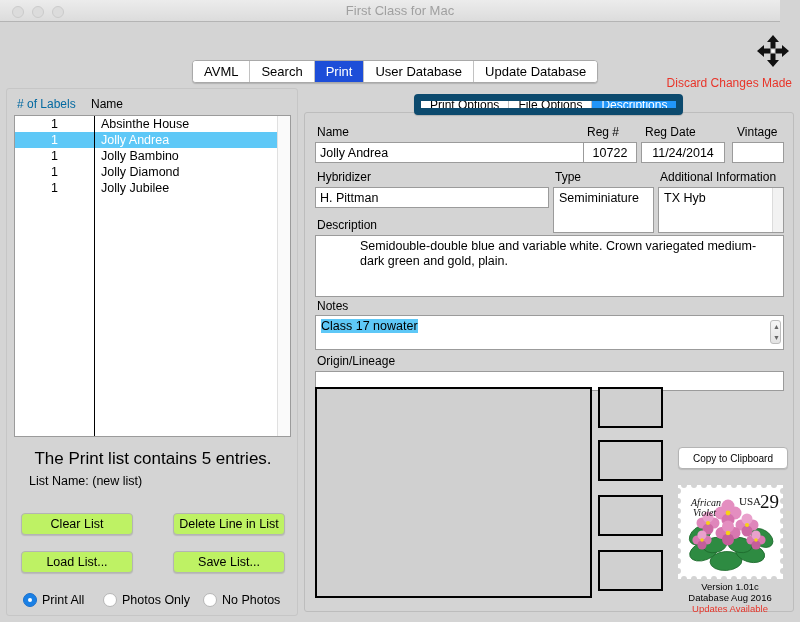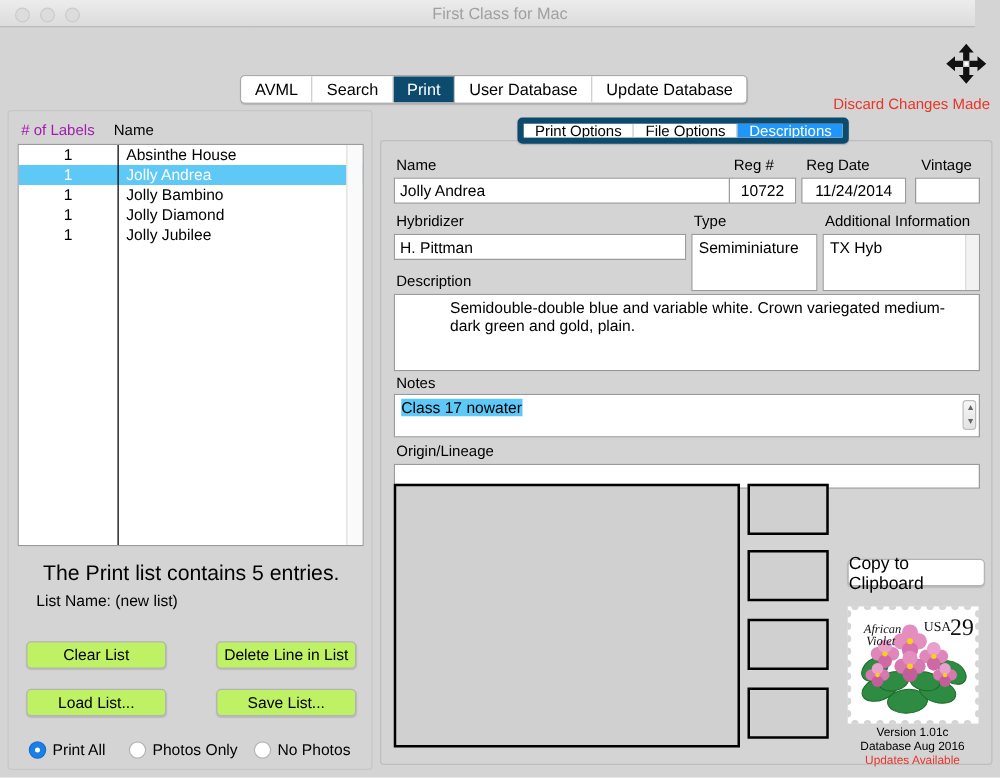--- a/index.html
+++ b/index.html
@@ -69,40 +69,40 @@
     display: flex; align-items: center; justify-content: center;
     padding: 0 11px;
     font-size: 13px;
     color: #000;
     background: #ffffff;
     border-right: 1px solid #c2c2c2;
     height: 100%;
     white-space: nowrap;
   }
   .top-tab:last-child { border-right: none; }
-  .top-tab.active { background: #0c4a6e; color: #ffffff; }
+  .top-tab.active { background: #1d4ed8; color: #ffffff; }
 
   #discard-text {
     position: absolute; right: 8px; top: 76px;
     font-size: 12px;
     color: #e8352a;
     white-space: nowrap;
   }
 
   
   #left-panel {
     position: absolute; left: 6px; top: 88px;
     width: 292px; height: 528px;
     background: #d4d4d4;
     border: 1px solid #c6c6c6;
     border-radius: 3px;
   }
   #col-labels {
     position: absolute; left: 10px; top: 8px;
-    font-size: 12px; color: #a21caf;
+    font-size: 12px; color: #0369a1;
   }
   #col-name {
     position: absolute; left: 84px; top: 8px;
     font-size: 12px; color: #000;
   }
   #list-box {
     position: absolute; left: 7px; top: 26px;
     width: 277px; height: 322px;
     background: #ffffff;
     border: 1px solid #9b9b9b;
@@ -192,21 +192,21 @@
     position: absolute; left: 304px; top: 112px;
     width: 490px; height: 500px;
     background: #d4d4d4;
     border: 1px solid #bdbdbd;
     border-radius: 3px;
   }
   #sub-tabs {
     position: absolute; left: 414px; top: 94px;
     height: 21px;
     display: flex;
-    border: 5px solid #0c4a6e;
+    border: 7px solid #0c4a6e;
     border-radius: 4px;
     overflow: hidden;
     background: #ffffff;
     box-shadow: 0 1px 1px rgba(0,0,0,0.16);
     z-index: 5;
   }
   .sub-tab {
     display: flex; align-items: center; justify-content: center;
     padding: 0 9px;
     font-size: 12px;
@@ -311,21 +311,21 @@
   #thumb-2 { top: 327px; }
   #thumb-3 { top: 382px; }
   #thumb-4 { top: 437px; }
 
   #btn-copy {
     position: absolute; left: 373px; top: 334px;
     width: 110px; height: 22px;
     background: #ffffff;
     border: 1px solid #b4b4b4;
     border-radius: 4px;
-    font-size: 14px; color: #000;
+    font-size: 10px; color: #000;
     display: flex; align-items: center; justify-content: center;
     box-shadow: 0 1px 1px rgba(0,0,0,0.12);
   }
 
   
   #stamp {
     position: absolute; left: 373px; top: 372px;
     width: 105px; height: 94px;
   }
   #version-lines {

